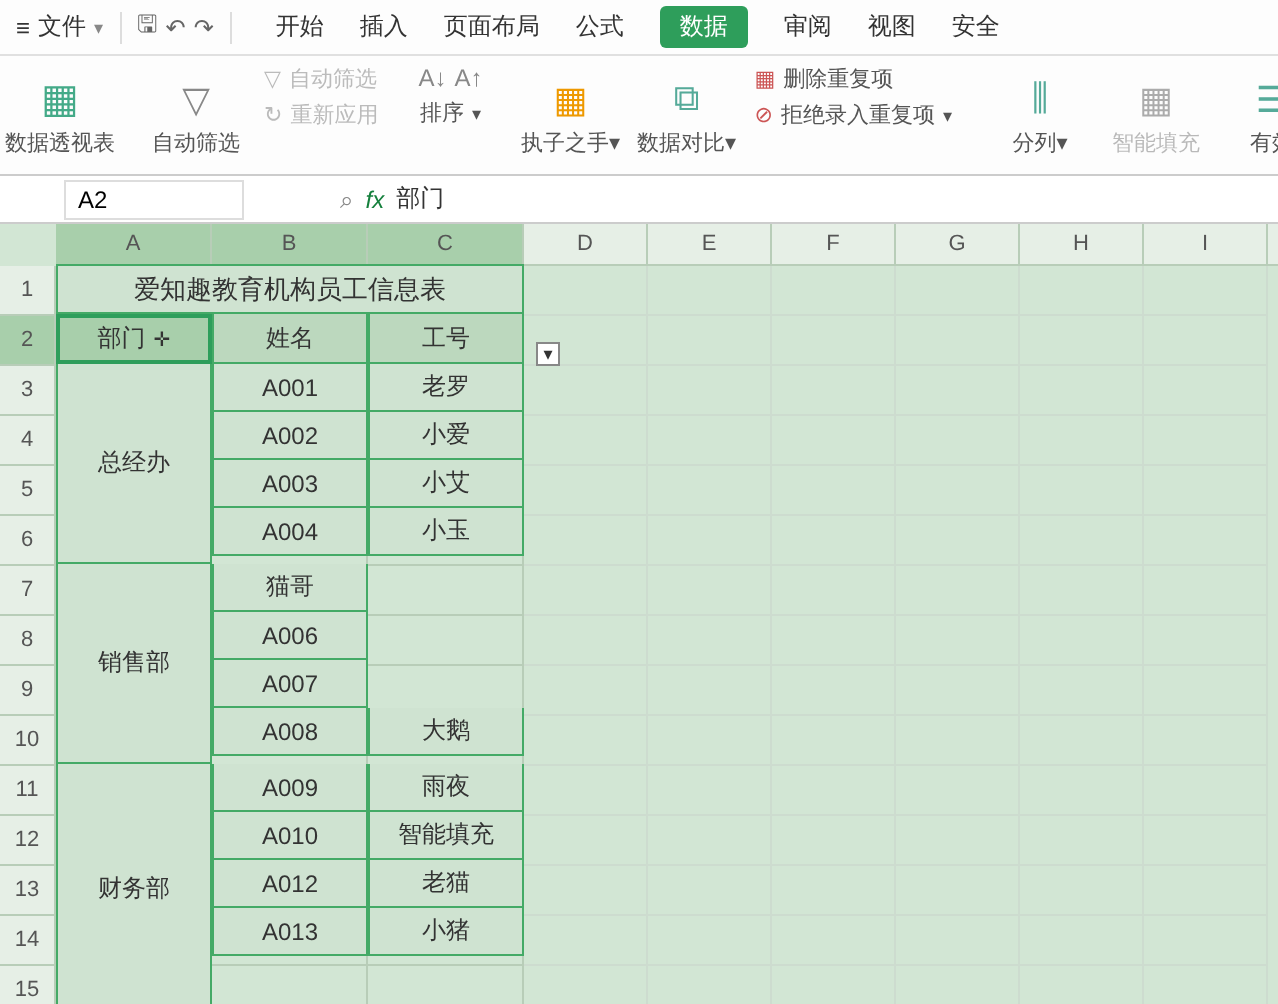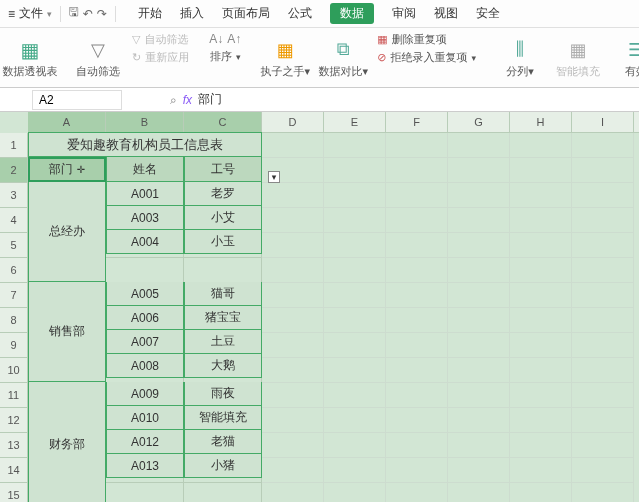--- a/index.html
+++ b/index.html
@@ -145,21 +145,21 @@
         <span style="font-size:18px;color:#5a9">☰</span>
       </div>
     <span class="lbl">有效</span>
   </div>
 </div>
 
 <div class="addr-row">
   <input class="cell-ref" value="A2" style="">
   <div class="fx-box">
     <span style="color:#888;cursor:pointer">⌕</span>
-    <span style="font-style:italic;color:#8b5cf6;cursor:pointer">fx</span>
+    <span style="font-style:italic;color:#15803d;cursor:pointer">fx</span>
     <span>部门</span>
   </div>
 </div>
 
 <div class="sheet">
   <div class="col-headers">
     <div class="ch sel w-a">A</div>
     <div class="ch sel w-b">B</div>
     <div class="ch sel w-c">C</div>
     <div class="ch" style="width:62px">D</div>
@@ -365,43 +365,44 @@
     </div>
     <div class="dt-body" id="dt-body">
         <div style="display: flex;">
           <div class="dt-c w-a" style="height: 100px; border-left: 1px solid rgb(68, 170, 102);">总经办</div>
           <div>
             <div class="dt-r">
               <div class="dt-c w-b">A001</div>
               <div class="dt-c w-c">老罗</div>
             </div>
             <div class="dt-r">
+              <div class="dt-c w-b">A002</div>
+              <div class="dt-c w-c">小爱</div>
+            </div>
+            <div class="dt-r">
               <div class="dt-c w-b">A003</div>
               <div class="dt-c w-c">小艾</div>
             </div>
             <div class="dt-r">
               <div class="dt-c w-b">A004</div>
               <div class="dt-c w-c">小玉</div>
             </div>
           </div>
         </div>
         <div style="display: flex;">
           <div class="dt-c w-a" style="height: 100px; border-left: 1px solid rgb(68, 170, 102);">销售部</div>
           <div>
             <div class="dt-r">
-              <div class="dt-c w-b">A005</div>
               <div class="dt-c w-c">猫哥</div>
             </div>
             <div class="dt-r">
               <div class="dt-c w-b">A006</div>
-              <div class="dt-c w-c">猪宝宝</div>
             </div>
             <div class="dt-r">
               <div class="dt-c w-b">A007</div>
-              <div class="dt-c w-c">土豆</div>
             </div>
             <div class="dt-r">
               <div class="dt-c w-b">A008</div>
               <div class="dt-c w-c">大鹅</div>
             </div>
           </div>
         </div>
         <div style="display: flex;">
           <div class="dt-c w-a" style="height: 125px; border-left: 1px solid rgb(68, 170, 102);">财务部</div>
           <div>

